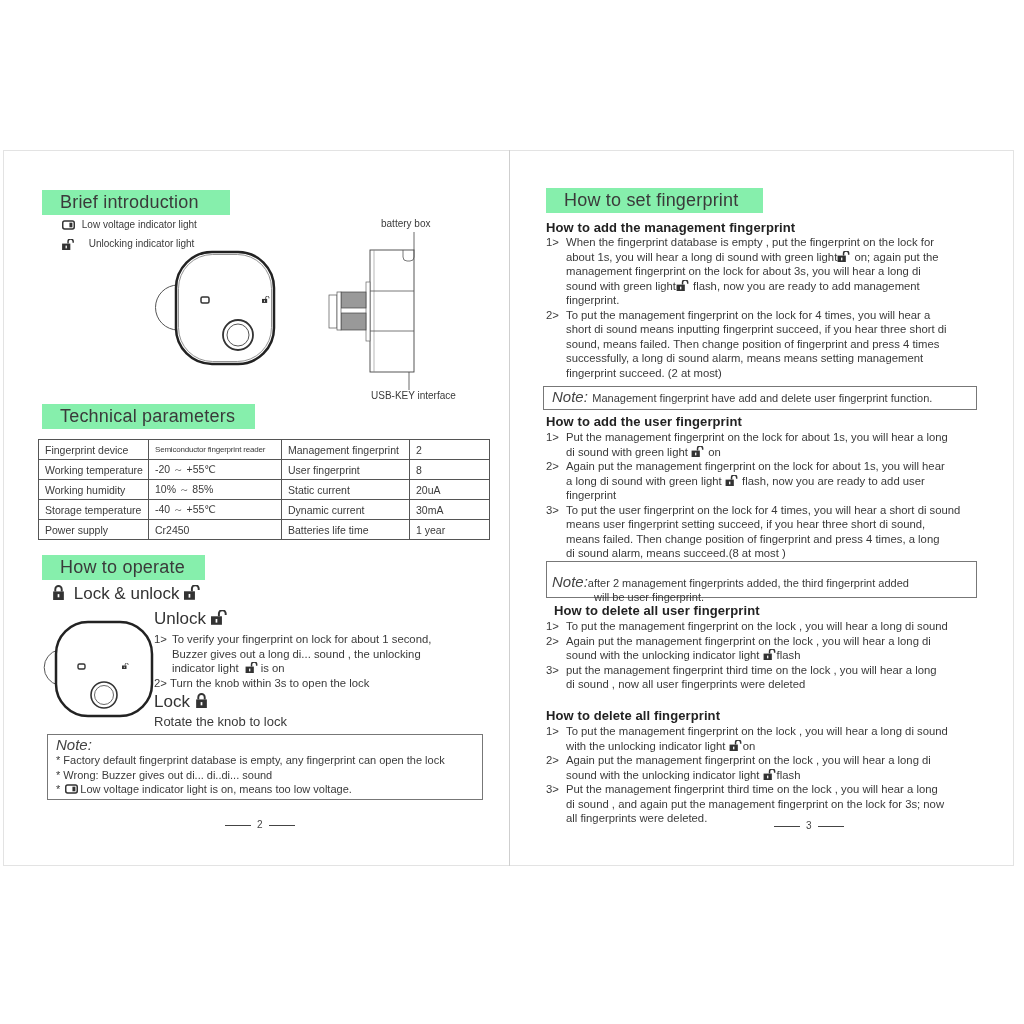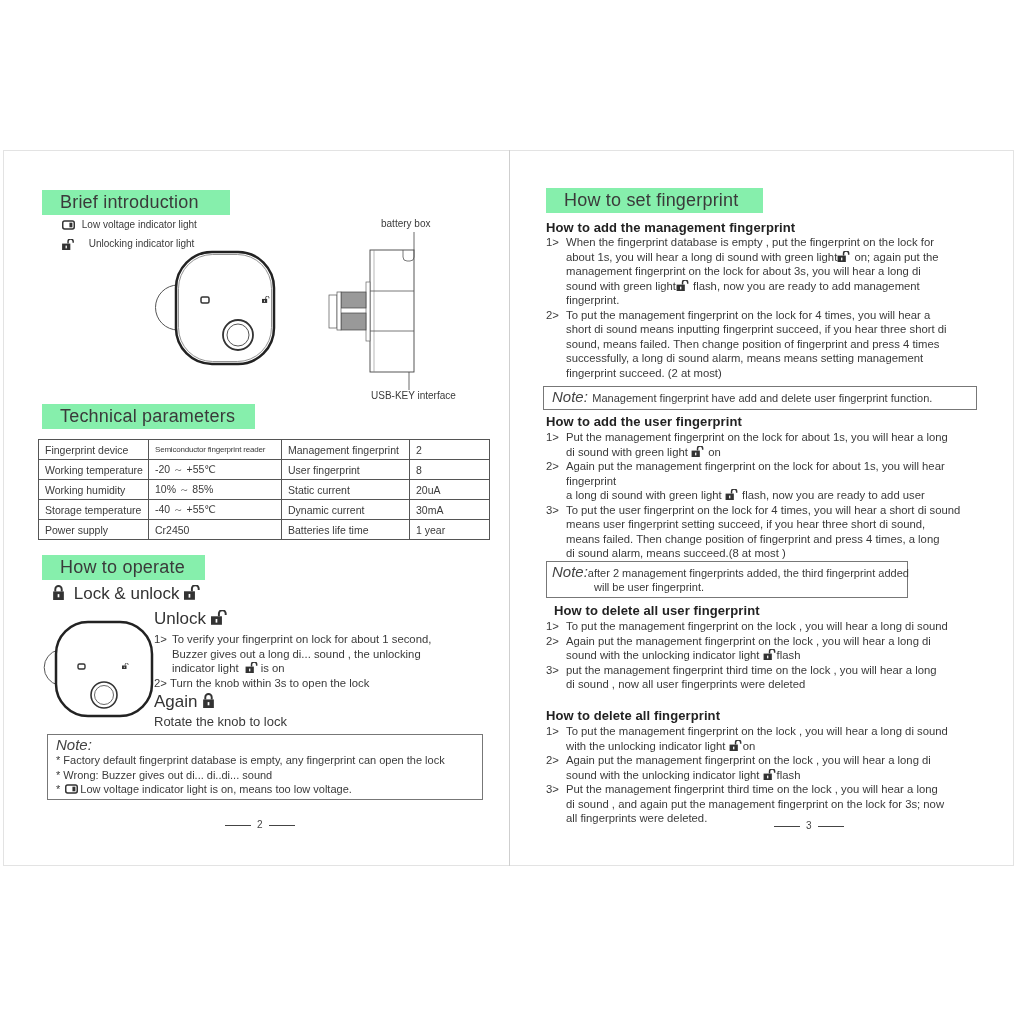--- a/index.html
+++ b/index.html
@@ -184,21 +184,21 @@
             <use href="#sym-unlock"></use>
           </svg><span>is on</span></div>
     </div>
     <div class="step" style="padding-left:16px">
       <span class="num">2&gt;</span>
       <div>Turn the knob within 3s to open the lock</div>
     </div>
   </div>
 
   <div class="abs heading-s" style="left:150px; top:542px;">
-    <span>Again</span>
+    <span>Lock</span>
     <svg class="ico" width="13" height="15" style="margin-top:-4px">
         <use href="#sym-lock"></use>
       </svg>
   </div>
   <div class="abs" style="left:150px; top:564px; font-size:13px; color:#3a3a3a;">Rotate the knob to lock</div>
 
   <div class="note-box" style="left:43px; top:584px; width:436px; height:66px; padding:2px 0 0 8px;">
     <div class="note-label" style="line-height:16px">Note:</div>
     <div class="body-t" style="font-size:11px; line-height:14.5px;">* Factory default fingerprint database is empty, any fingerprint can open the lock</div>
     <div class="body-t" style="font-size:11px; line-height:14.5px;">* Wrong: Buzzer gives out  di... di..di... sound</div>
@@ -253,35 +253,35 @@
     <div class="step r">
       <span class="num">1&gt;</span>
       <div>Put the management fingerprint on the lock for about 1s, you will hear a long</div>
       <div><span>di sound with green light</span> <svg class="ico" width="14" height="11" style="margin-top:-3px">
             <use href="#sym-unlock"></use>
           </svg> <span>on</span></div>
     </div>
     <div class="step r">
       <span class="num">2&gt;</span>
       <div>Again put the management fingerprint on the lock for about 1s, you will hear</div>
+      <div><span>a long di sound with green light</span> <svg class="ico" width="14" height="11" style="margin-top:-3px">
+            <use href="#sym-unlock"></use>
+          </svg> <span>flash, now you are ready to add user</span></div>
       <div>fingerprint</div>
-      <div><span>a long di sound with green light</span> <svg class="ico" width="14" height="11" style="margin-top:-3px">
-            <use href="#sym-unlock"></use>
-          </svg> <span>flash, now you are ready to add user</span></div>
     </div>
     <div class="step r">
       <span class="num">3&gt;</span>
       <div>To put the user fingerprint on the lock for 4 times, you will hear a short di sound</div>
       <div>means user fingerprint setting succeed, if you hear three short di sound,</div>
       <div>means failed. Then change position of fingerprint and press 4 times, a long</div>
       <div>di sound alarm, means succeed.(8 at most )</div>
     </div>
   </div>
 
-  <div class="note-box" style="left:36px; top:411px; width:362px; height:37px; padding:1px 0 0 5px;">
+  <div class="note-box" style="left:36px; top:411px; width:431px; height:37px; padding:11px 0 0 5px;">
     <div style="white-space:nowrap"><span class="note-label">Note:</span><span class="body-t" style="font-size:11px">after 2 management fingerprints added, the third fingerprint added</span></div>
     <div class="body-t" style="font-size:11px; padding-left:42px; line-height:13px;">will be user fingerprint.</div>
   </div>
 
   <div class="sub-h" style="top:453px;padding-left:8px;">How to delete all user fingerprint</div>
   <div class="list body-t" style="top:469px;">
     <div class="step r">
       <span class="num">1&gt;</span>
       <div>To put the management fingerprint on the lock , you will hear a long di sound</div>
     </div>

